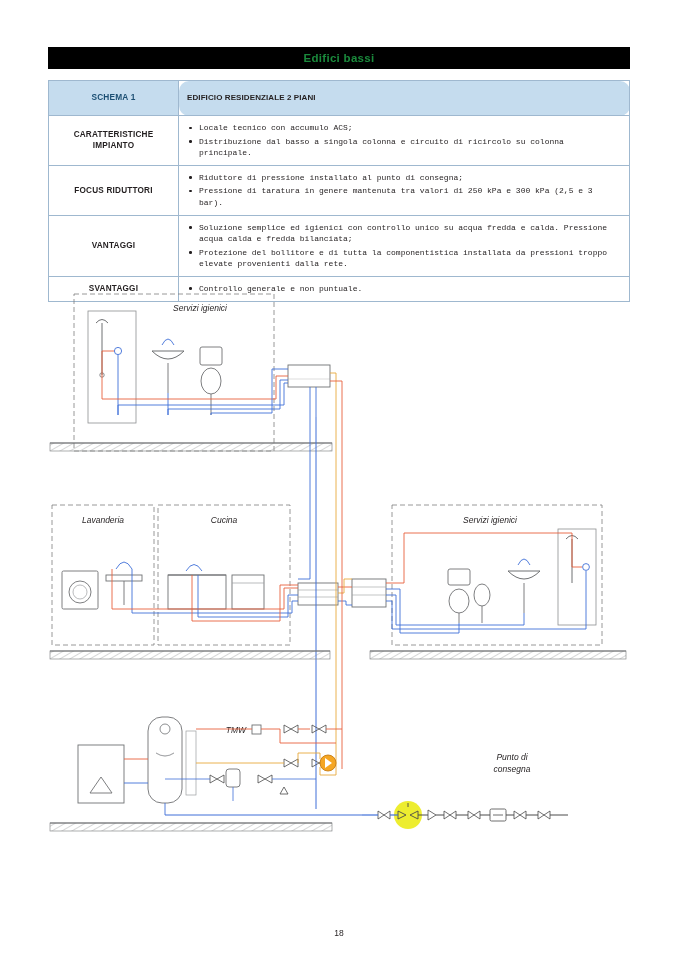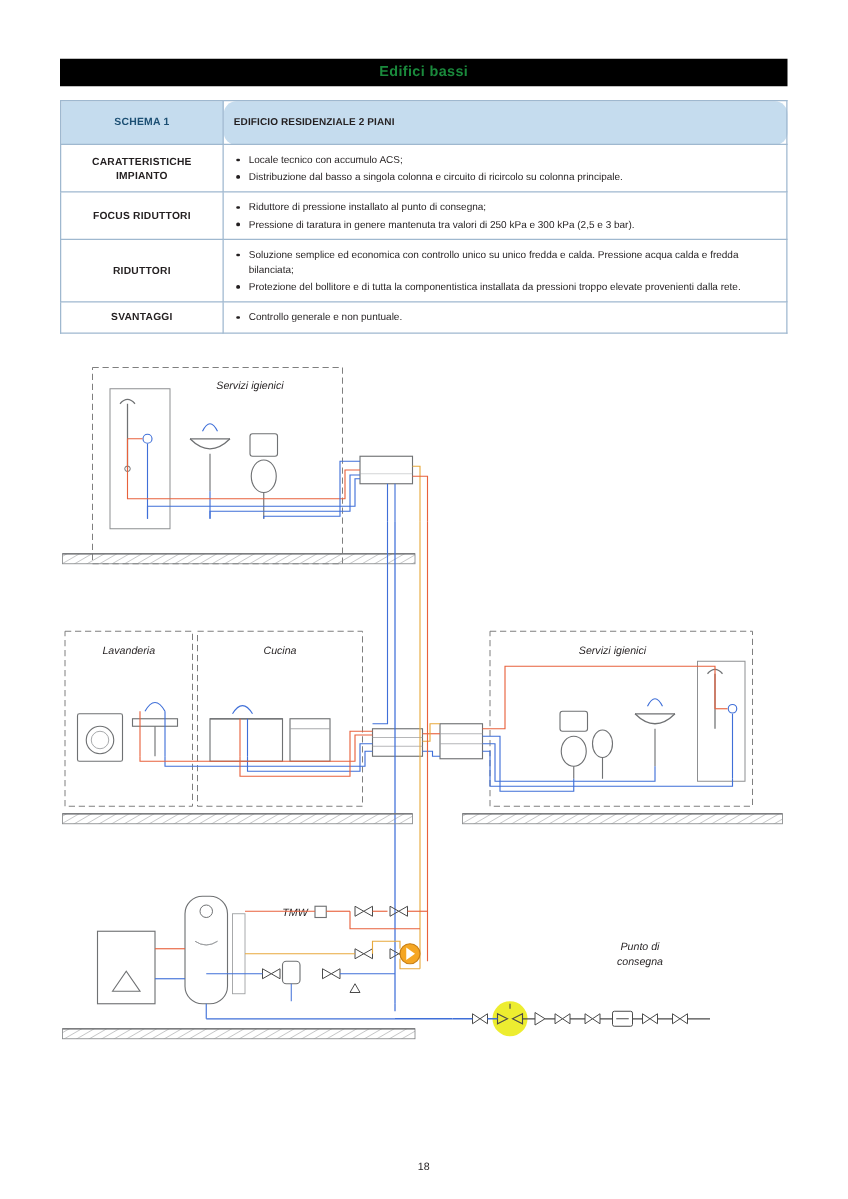--- a/index.html
+++ b/index.html
@@ -77,20 +77,21 @@
   .head-row .col-body {
     font-weight: bold;
     font-size: 8px;
     letter-spacing: 0.1px;
     border-radius: 10px;
   }
   ul.bullets {
     margin: 0;
     padding: 0;
     list-style: none;
+    font-family: Liberation Mono, monospace;
   }
   ul.bullets li {
     position: relative;
     padding-left: 12px;
     margin: 0 0 2px 0;
     font-size: 8px;
     line-height: 1.45;
   }
   ul.bullets li:last-child { margin-bottom: 0; }
   ul.bullets li:before {
@@ -152,24 +153,24 @@
       <tr>
         <td class="col-label">FOCUS RIDUTTORI</td>
         <td class="col-body">
           <ul class="bullets">
             <li>Riduttore di pressione installato al punto di consegna;</li>
             <li>Pressione di taratura in genere mantenuta tra valori di 250 kPa e 300 kPa (2,5 e 3 bar).</li>
           </ul>
         </td>
       </tr>
       <tr>
-        <td class="col-label">RIDUTTORI</td>
+        <td class="col-label">VANTAGGI</td>
         <td class="col-body">
           <ul class="bullets">
-            <li>Soluzione semplice ed economica con controllo unico su unico fredda e calda. Pressione acqua calda e fredda bilanciata;</li>
+            <li>Soluzione semplice ed igienici con controllo unico su acqua fredda e calda. Pressione acqua calda e fredda bilanciata;</li>
             <li>Protezione del bollitore e di tutta la componentistica installata da pressioni troppo elevate provenienti dalla rete.</li>
           </ul>
         </td>
       </tr>
       <tr>
         <td class="col-label">SVANTAGGI</td>
         <td class="col-body">
           <ul class="bullets">
             <li>Controllo generale e non puntuale.</li>
           </ul>

